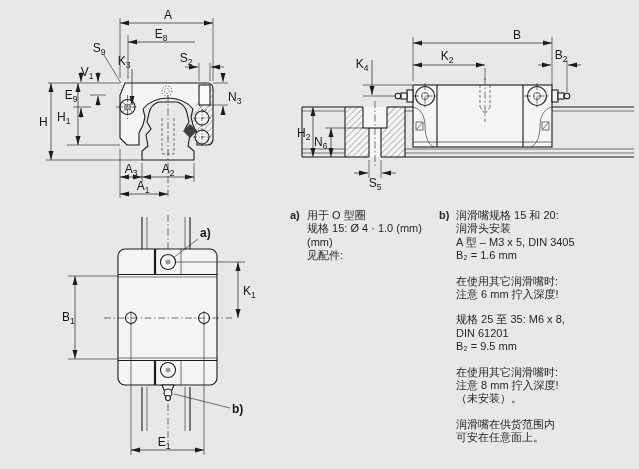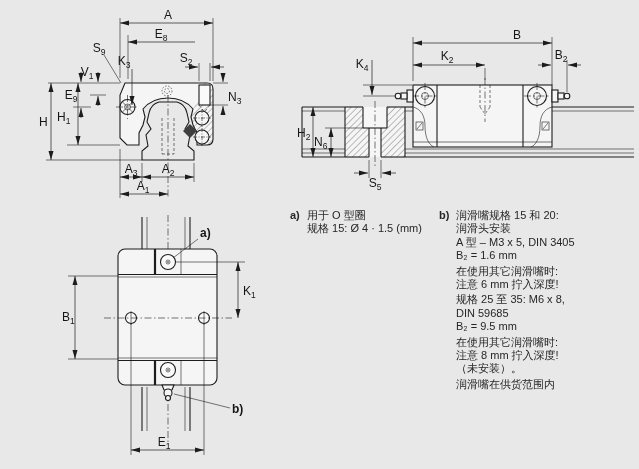--- a/index.html
+++ b/index.html
@@ -11,21 +11,21 @@
   .bold{font-weight:700;}
   .d{stroke:#1c1c1c;stroke-width:1.1;fill:none;}
   .dt{stroke:#1c1c1c;stroke-width:.6;fill:none;}
   .dm{stroke:#1c1c1c;stroke-width:.7;fill:none;}
   .cd{stroke-dasharray:7 2.5 1.5 2.5;}
   .hd{stroke-dasharray:3 2;}
   .f1{fill:#f5f5f5;}
   .f2{fill:#fafafa;}
   .note{position:absolute;display:flex;color:#262626;font-size:11px;line-height:13.4px;}
   .note .lbl{font-weight:700;width:17px;flex:none;}
-  .note-line.gap{margin-top:2px;}
+  .note-line.gap{margin-top:12px;}
   #note-a{left:290px;top:209px;width:150px;}
   #note-b{left:439px;top:209px;width:200px;}
 </style>
 </head>
 <body>
 
 <div class="page">
 
 <svg style="left:35px;top:5px" width="260" height="200" viewBox="0 0 260 200">
   <defs>
@@ -329,36 +329,39 @@
     <text x="104" y="234" text-anchor="middle"><tspan>E</tspan><tspan class="sub" dy="2.5">1</tspan></text>
     <text x="140" y="25" class="bold">a)</text>
     <text x="172" y="201" class="bold">b)</text>
   </g>
 </svg>
 
 <div class="note" id="note-a">
   <div class="lbl">a)</div>
   <div>
     <div class="note-line">用于 O 型圈</div>
-    <div class="note-line">规格 15: Ø 4 · 1.5 (mm)</div>
+    <div class="note-line">规格 15: Ø 4 · 1.0 (mm)</div>
+    <div class="note-line">(mm)</div>
+    <div class="note-line">见配件:</div>
   </div>
 </div>
 
 <div class="note" id="note-b">
   <div class="lbl">b)</div>
   <div>
     <div class="note-line">润滑嘴规格 15 和 20:</div>
     <div class="note-line">润滑头安装</div>
     <div class="note-line">A 型 – M3 x 5, DIN 3405</div>
     <div class="note-line">B₂ = 1.6 mm</div>
     <div class="note-line gap">在使用其它润滑嘴时:</div>
     <div class="note-line">注意 6 mm 拧入深度!</div>
     <div class="note-line gap">规格 25 至 35: M6 x 8,</div>
-    <div class="note-line">DIN 59685</div>
+    <div class="note-line">DIN 61201</div>
     <div class="note-line">B₂ = 9.5 mm</div>
     <div class="note-line gap">在使用其它润滑嘴时:</div>
     <div class="note-line">注意 8 mm 拧入深度!</div>
     <div class="note-line">（未安装）。</div>
     <div class="note-line gap">润滑嘴在供货范围内</div>
+    <div class="note-line">可安在任意面上。</div>
   </div>
 </div>
 
 </div>
 
 </body></html>

